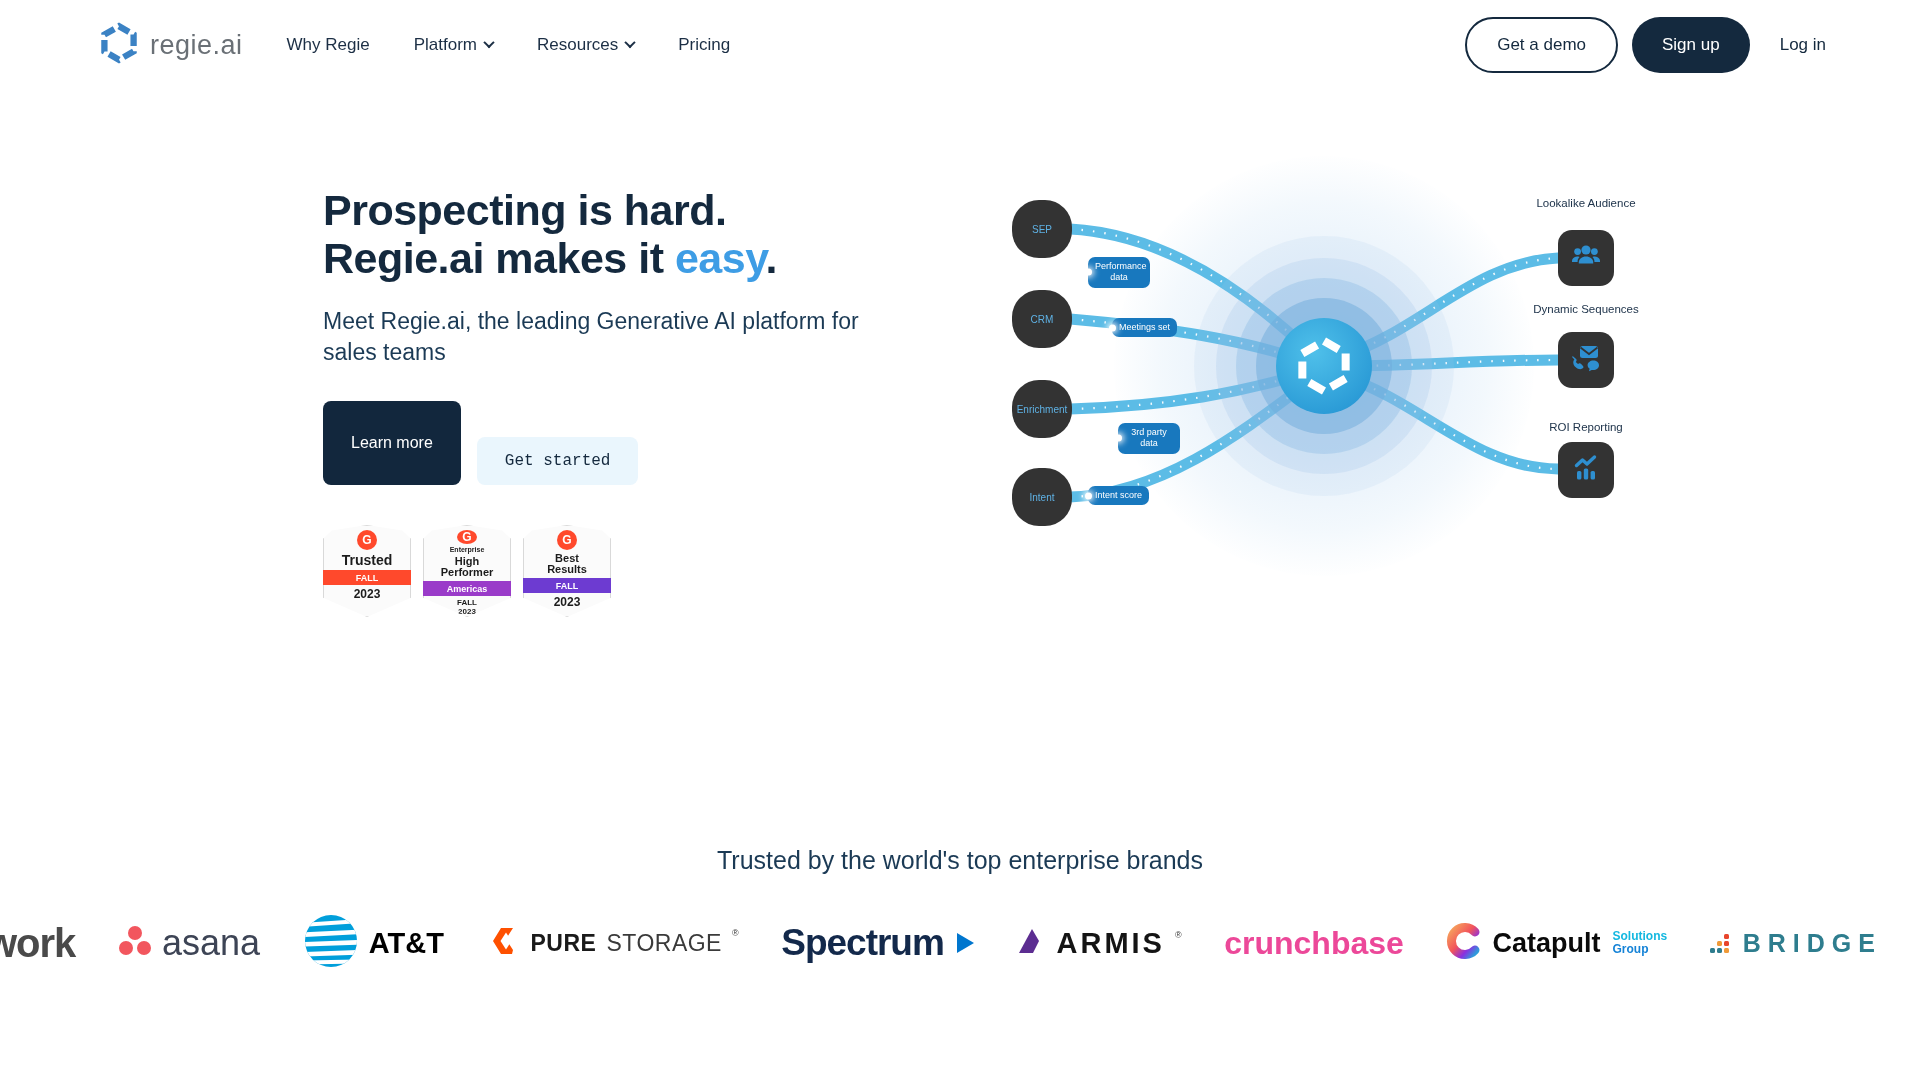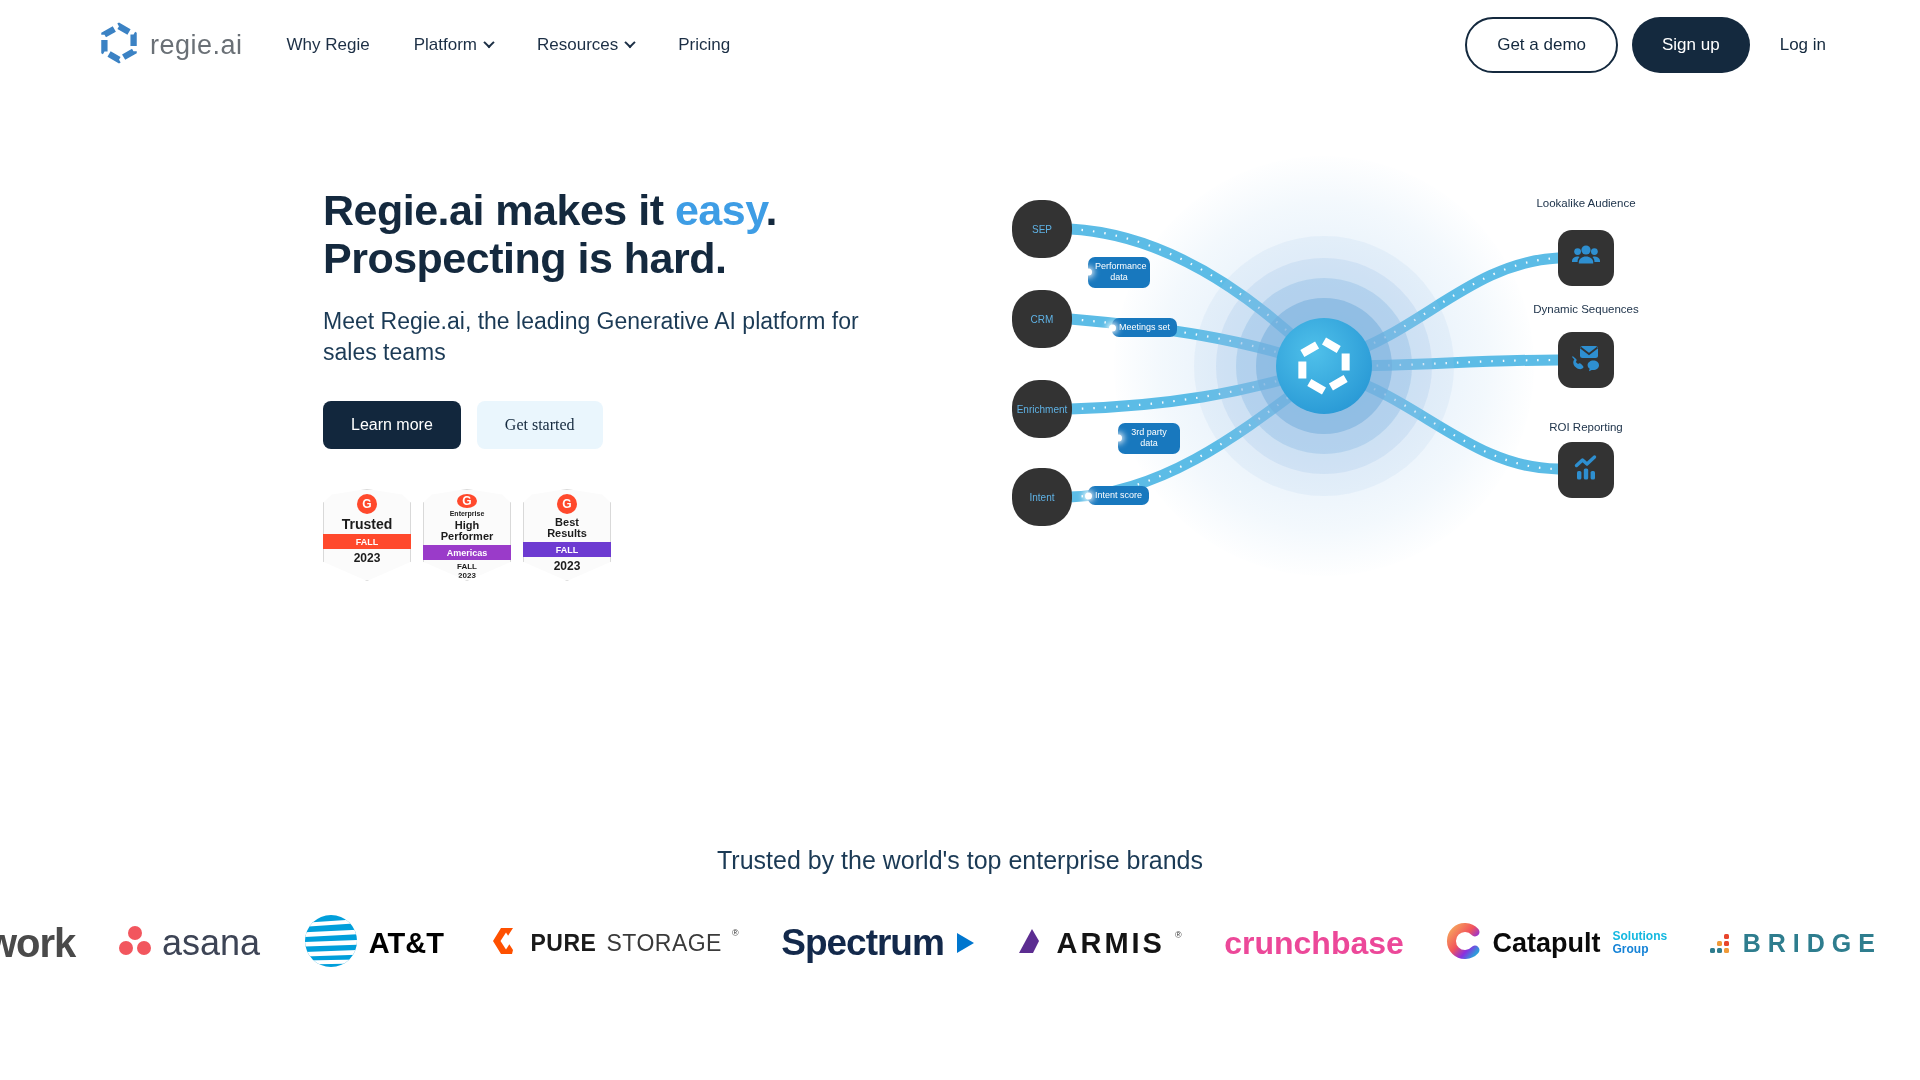--- a/index.html
+++ b/index.html
@@ -25,21 +25,21 @@
   
   .hero { position:relative; height:560px; }
   .hero-left { position:absolute; left:323px; top:96px; width:600px; }
   .hero-heading { font-size:43px; font-weight:800; line-height:1.12; color:#14293E; letter-spacing:-.5px; }
   .hero-highlight { color:#3E9DE5; }
   .hero-subtitle { margin-top:24px; font-size:23px; line-height:1.32; color:#1B3A55; width:580px; }
   .cta-row { margin-top:34px; display:flex; gap:16px; }
   .btn-learn { border:none; background:#12273D; color:#fff; border-radius:8px; padding:15px 28px;
     font-size:16px; font-weight:500; cursor:pointer; font-family:inherit; }
   .btn-start { border:none; background:#EAF6FD; color:#14293E; border-radius:8px; padding:15px 28px;
-    font-size:16px; font-weight:500; cursor:pointer; font-family:Liberation Serif, serif; }
+    font-size:16px; font-weight:500; cursor:pointer; font-family:Liberation Mono, monospace;margin-top:36px; }
 
   
   .badges { margin-top:40px; display:flex; gap:12px; }
   .badge { width:88px; height:92px; background:#fbfbfb; border:1px solid #d9d9d9;
     clip-path:polygon(50% 0%, 90% 6%, 100% 15%, 100% 79%, 50% 100%, 0% 79%, 0% 15%, 10% 6%);
     display:flex; flex-direction:column; align-items:center; padding-top:4px; }
   .badge-g { width:20px; height:20px; border-radius:50%; background:#FF492C; color:#fff;
     font-size:12px; font-weight:800; display:flex; align-items:center; justify-content:center; }
   .badge-pre { font-size:7px; font-weight:700; color:#222; margin-top:2px; }
   .badge-title { font-weight:800; font-size:14px; color:#1c1c1c; text-align:center; line-height:1.02; margin-top:3px; }
@@ -135,22 +135,22 @@
   <div class="header-right">
     <button class="btn-demo">Get a demo</button>
     <button class="btn-signup">Sign up</button>
     <span class="login-link">Log in</span>
   </div>
 </div>
 
 <div class="hero">
   <div class="hero-left">
     <div class="hero-heading">
+      <div>Prospecting is hard.</div>
       <div><span>Regie.ai makes it </span><span class="hero-highlight">easy</span><span>.</span></div>
-      <div>Prospecting is hard.</div>
     </div>
     <div class="hero-subtitle">Meet Regie.ai, the leading Generative AI platform for sales teams</div>
     <div class="cta-row">
       <button class="btn-learn">Learn more</button>
       <button class="btn-start">Get started</button>
     </div>
     <div class="badges">
       <div class="badge b1">
         <span class="badge-g">G</span>
         <span class="badge-title">Trusted</span>

